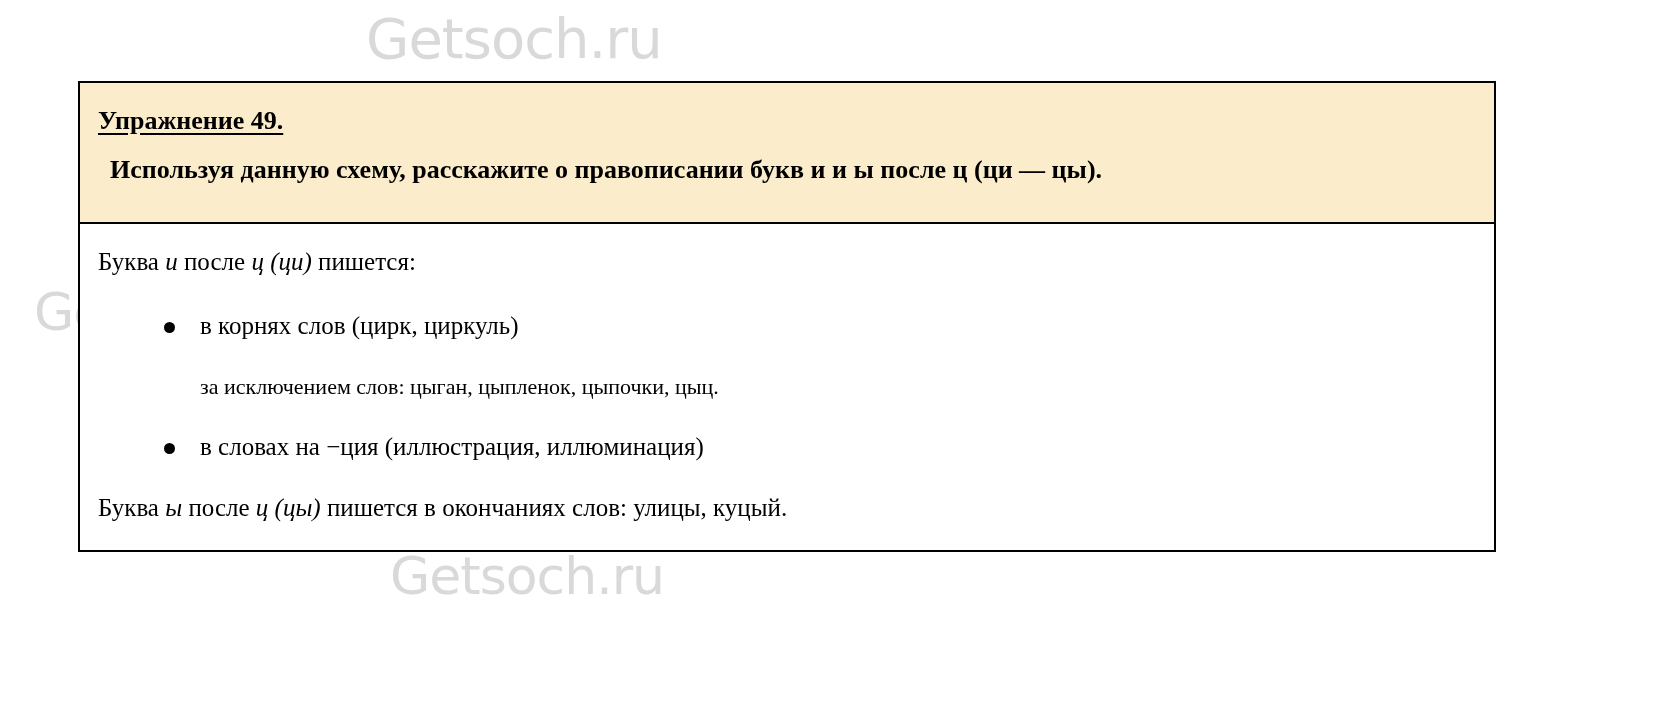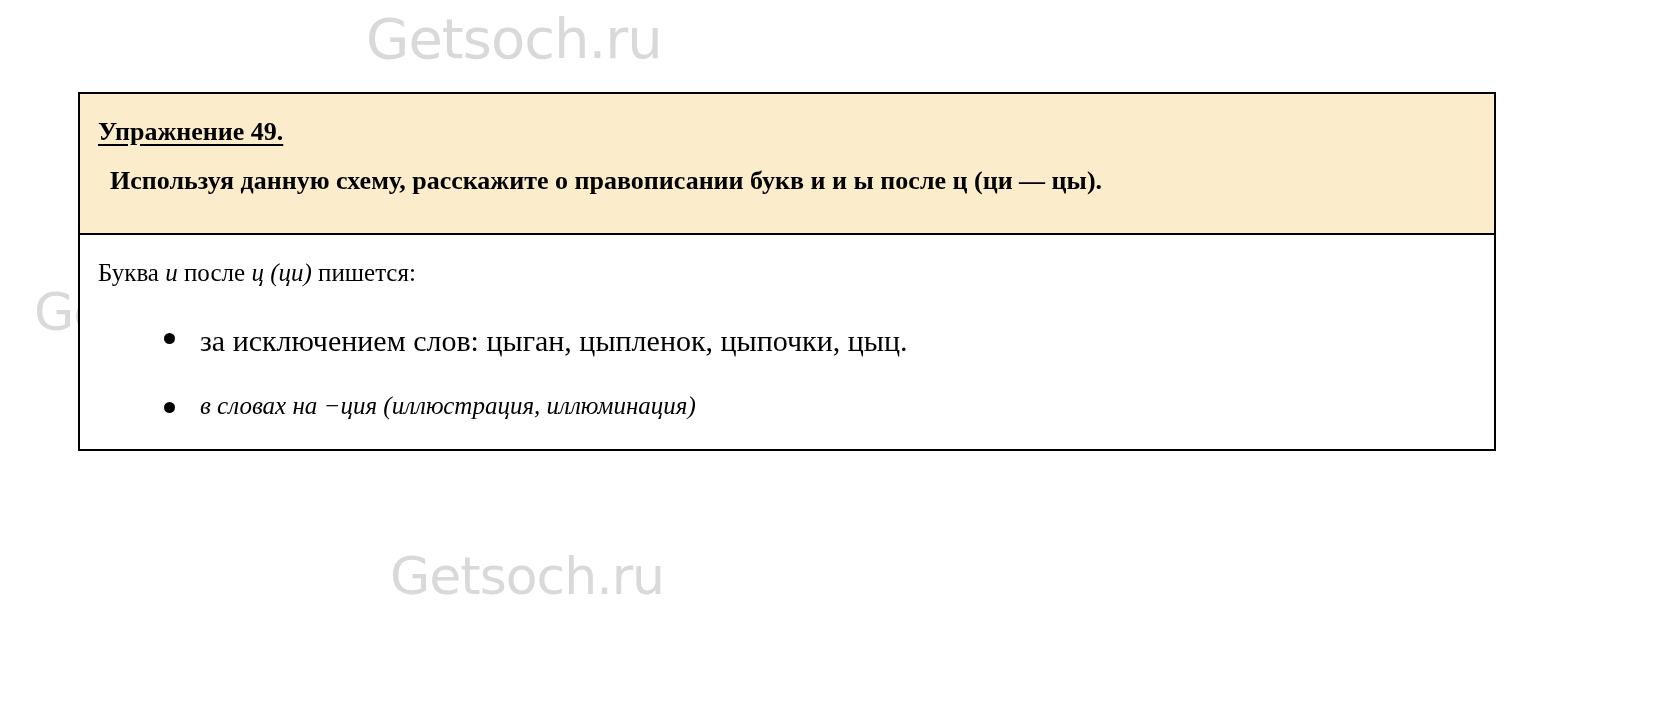--- a/index.html
+++ b/index.html
@@ -27,21 +27,21 @@
     letter-spacing: -1px;
   }
   .wm-top    { left: 366px; top: 6px;   font-size: 56px; }
   .wm-left   { left: 34px;  top: 282px; font-size: 52px; }
   .wm-bottom { left: 390px; top: 546px; font-size: 52px; }
 
   
   .exercise-card {
     position: absolute;
     left: 78px;
-    top: 92px;
+    top: 81px;
     width: 1418px;
     border: 2px solid #000000;
     box-sizing: border-box;
     background: #ffffff;
   }
 
   .card-header {
     background: #fbeccb;
     border-bottom: 2px solid #000000;
     padding: 22px 18px 20px 18px;
@@ -89,32 +89,32 @@
     padding: 0;
   }
   .bullet-item {
     position: relative;
     font-size: 25px;
     line-height: 1.3;
     color: #000;
     padding-left: 102px;
     margin-bottom: 30px;
   }
-  .bullet-item:last-child { margin-bottom: 0; font-style: italic; }
+  .bullet-item:last-child { margin-bottom: 0; }
   .bullet-dot {
     position: absolute;
     left: 66px;
     top: 12px;
     width: 11px;
     height: 11px;
     background: #000;
     border-radius: 50%;
   }
   .sub-note {
-    font-size: 30px;
+    font-size: 22px;
     line-height: 1.3;
     color: #000;
     padding-left: 102px;
     margin: 30px 0 0 0;
   }
   em { font-style: italic; }
 </style>
 </head>
 <body>
 
@@ -129,23 +129,25 @@
     <div class="exercise-prompt">Используя данную схему, расскажите о правописании букв и и ы после ц (ци — цы).</div>
   </div>
 
   <div class="card-body">
 
     <p class="rule-line first"><span>Буква </span><em>и</em><span> после </span><em>ц (ци)</em><span> пишется:</span></p>
 
     <ul class="bullet-list">
       <li class="bullet-item">
         <span class="bullet-dot"></span>
+        <span>в корнях слов (цирк, циркуль)</span>
       </li>
       <li class="sub-note" style="list-style:none;">за исключением слов: цыган, цыпленок, цыпочки, цыц.</li>
       <li class="bullet-item" style="margin-top:30px;">
         <span class="bullet-dot"></span>
         <span>в словах на −ция (иллюстрация, иллюминация)</span>
       </li>
     </ul>
 
+    <p class="rule-line last"><span>Буква </span><em>ы</em><span> после </span><em>ц (цы)</em><span> пишется в окончаниях слов: улицы, куцый.</span></p>
 
   </div>
 </div>
 
 </body></html>

